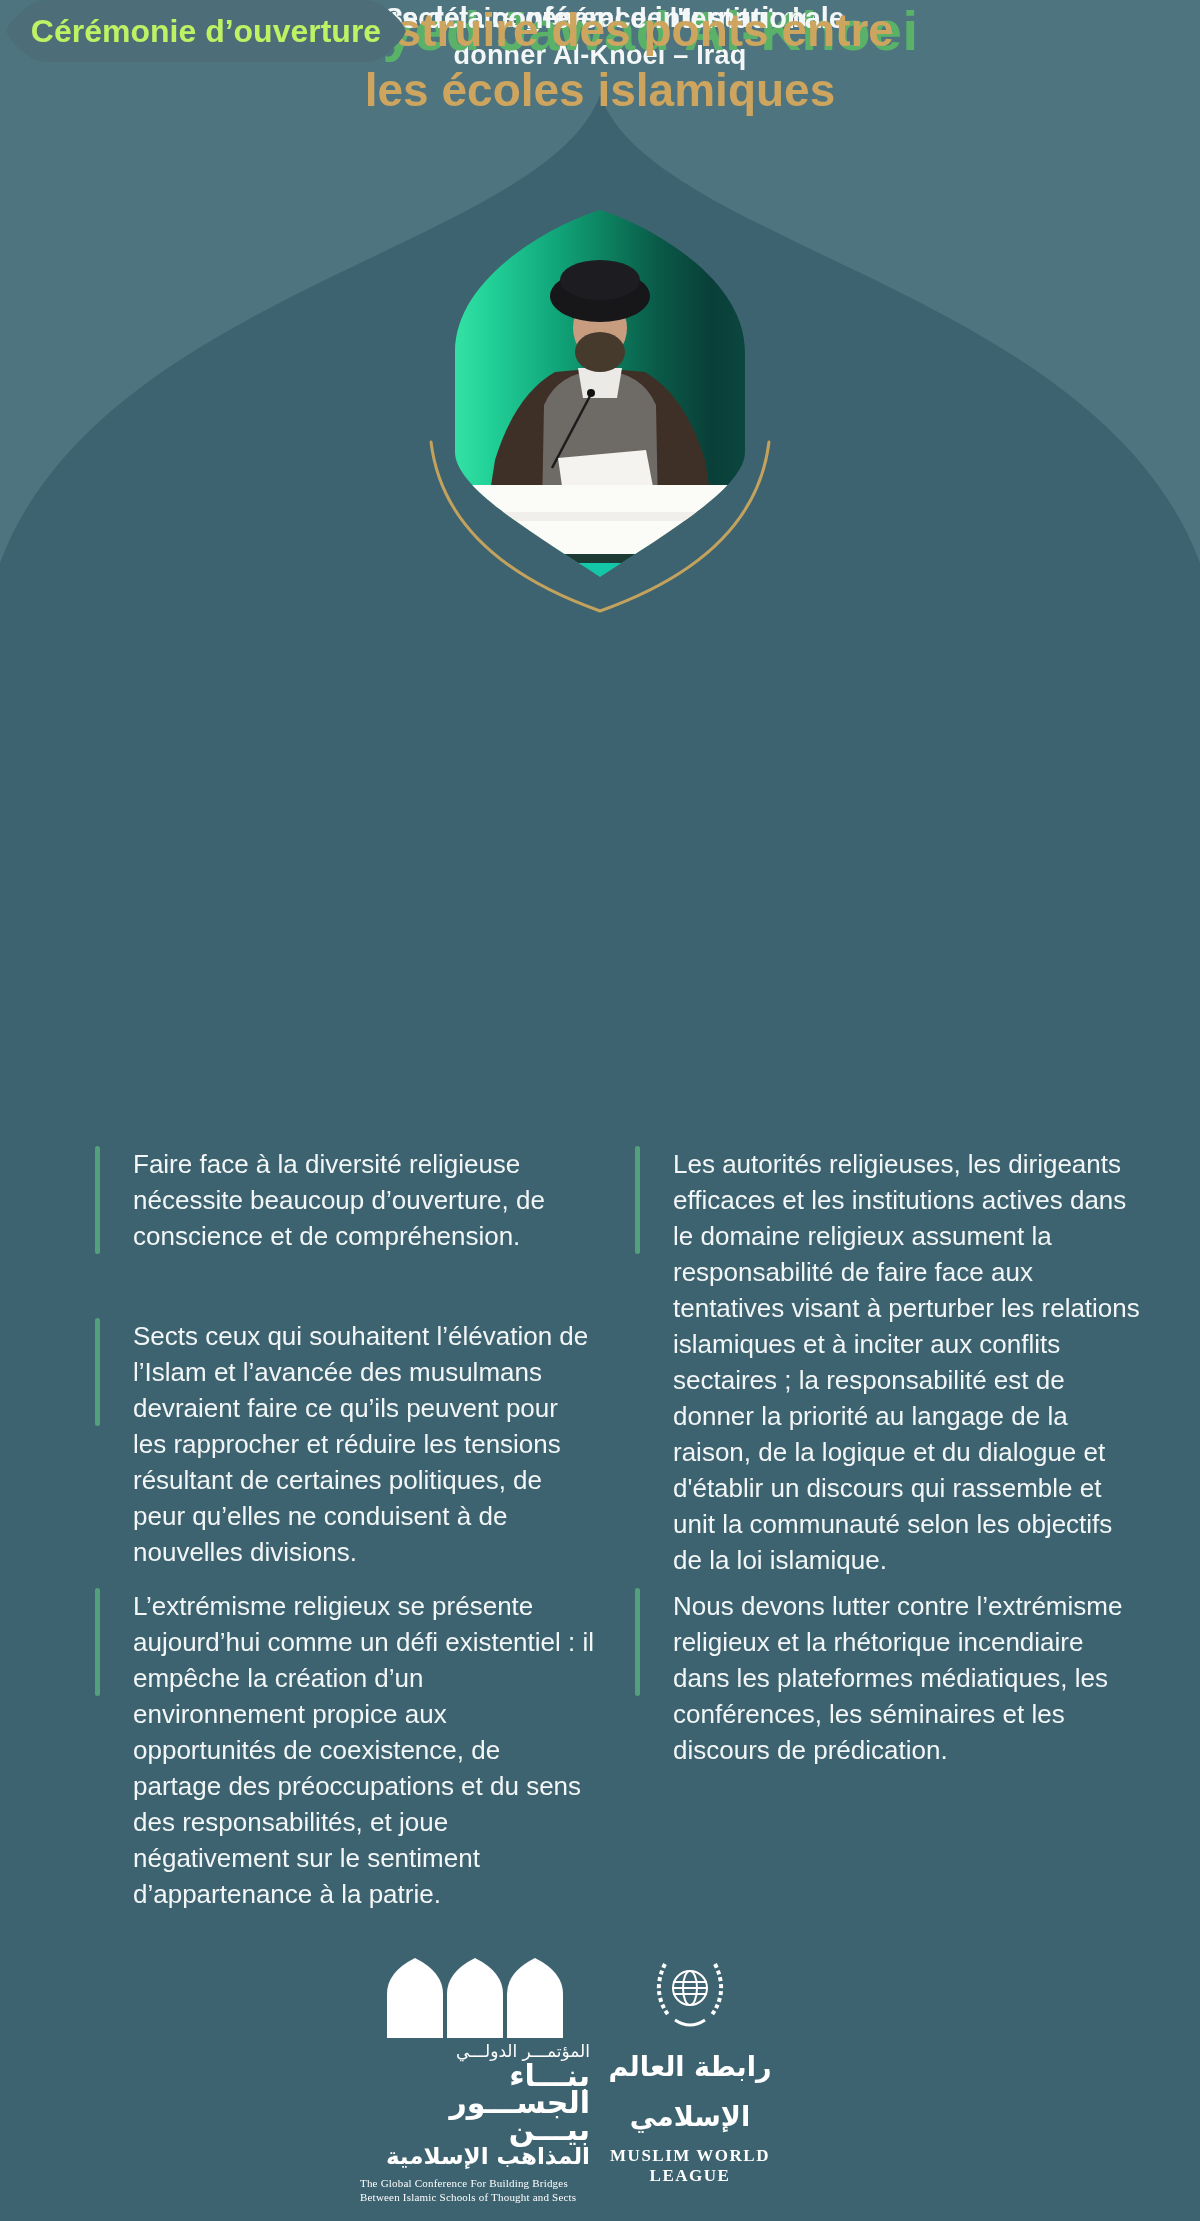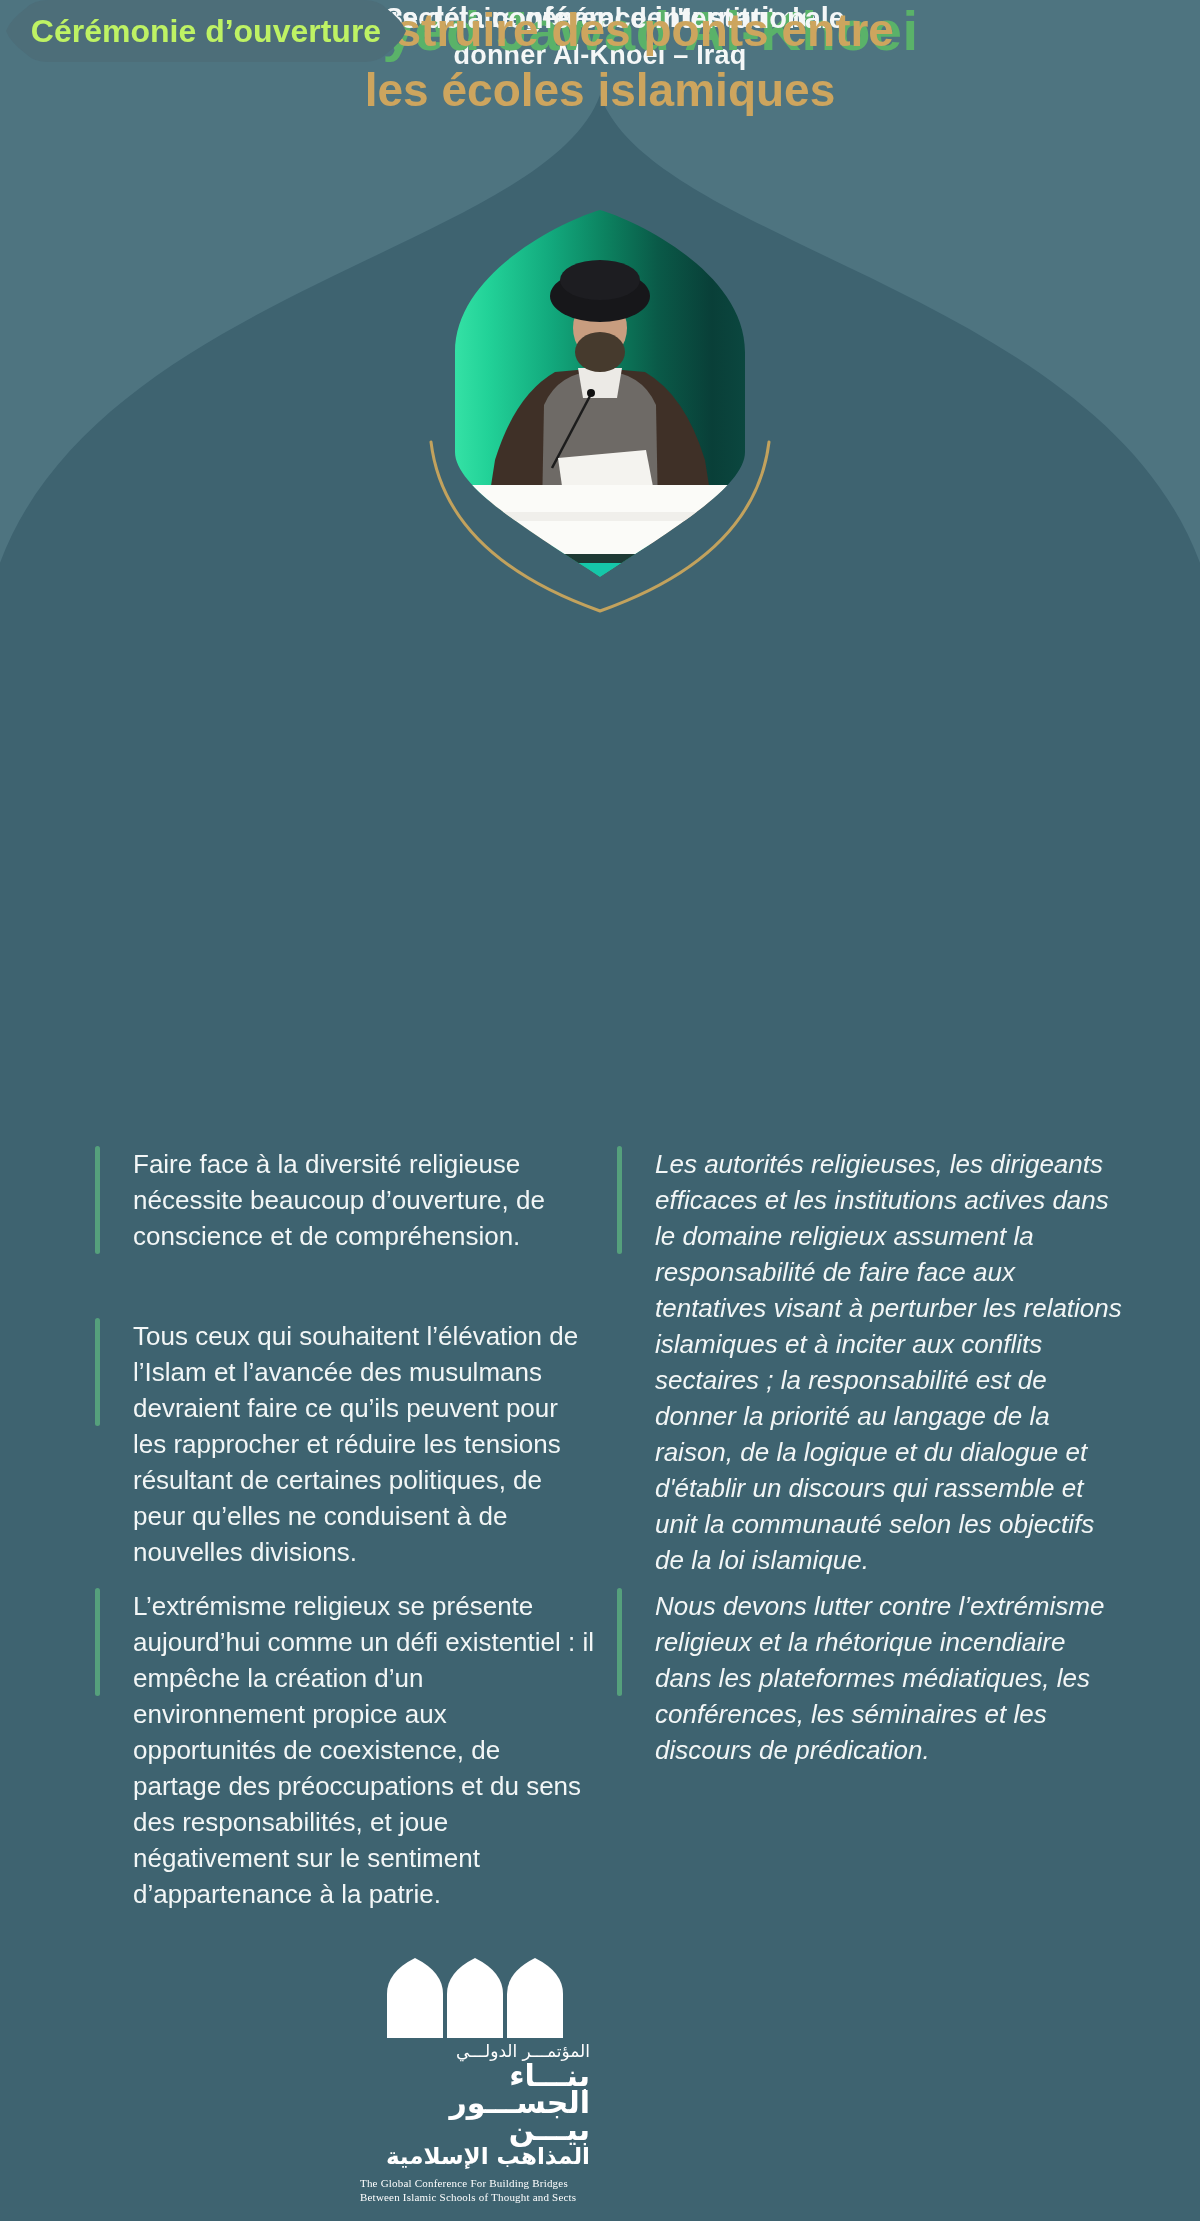--- a/index.html
+++ b/index.html
@@ -20,21 +20,21 @@
   .badge{left:382;top:1006;width:412px;height:62px;}
   .badge-text{left:382;top:1006;width:412px;height:62px;display:flex;
         align-items:center;justify-content:center;color:#bef264;
         font-size:32px;font-weight:700;}
   
   .quote{display:flex;}
   .qbar{width:5px;height:108px;border-radius:3px;background:#55a07c;
         margin-right:33px;flex-shrink:0;}
   .qtext{color:#f2f6f6;font-size:26px;line-height:36px;font-weight:400;margin:0;}
   .ql{left:95px;width:500px;}
-  .qr{left:617px;width:505px;font-style:italic;}
+  .qr{left:635px;width:505px;}
   .qt1{top:1146px;} .qt2{top:1318px;} .qt3{top:1588px;}
   
   .logo-left{left:360px;top:1958px;width:230px;color:#ffffff;}
   .logo-right{left:572px;top:1958px;width:236px;text-align:center;color:#fff;}
   .ar{font-family:"DejaVu Sans",sans-serif;direction:rtl;}
   .conf-ar1{font-size:17px;line-height:22px;margin-top:2px;}
   .conf-ar2{font-size:30px;line-height:27px;font-weight:700;}
   .conf-ar3{font-size:23px;line-height:27px;font-weight:700;}
   .conf-en{font-family:"Liberation Serif",serif;font-size:11px;line-height:14px;
         margin-top:6px;letter-spacing:.2px;}
@@ -112,21 +112,21 @@
     <path d="M6 31 Q10 20 26 8 Q34 0 48 0 L364 0 Q378 0 386 8 Q402 20 406 31 Q402 42 386 54 Q378 62 364 62 L48 62 Q34 62 26 54 Q10 42 6 31 Z" fill="#4d6e79"></path>
   </svg>
   <div class="abs badge-text">Cérémonie d’ouverture</div>
 
   <div class="abs quote ql qt1">
     <div class="qbar"></div>
     <p class="qtext">Faire face à la diversité religieuse nécessite beaucoup d’ouverture, de conscience et de compréhension.</p>
   </div>
   <div class="abs quote ql qt2">
     <div class="qbar"></div>
-    <p class="qtext">Tous ceux qui souhaitent l’élévation de l’Islam et l’avancée des musulmans devraient faire ce qu’ils peuvent pour les rapprocher et réduire les tensions résultant de certaines politiques, de peur qu’elles ne conduisent à de nouvelles divisions.</p>
+    <p class="qtext">Sects ceux qui souhaitent l’élévation de l’Islam et l’avancée des musulmans devraient faire ce qu’ils peuvent pour les rapprocher et réduire les tensions résultant de certaines politiques, de peur qu’elles ne conduisent à de nouvelles divisions.</p>
   </div>
   <div class="abs quote ql qt3">
     <div class="qbar"></div>
     <p class="qtext">L’extrémisme religieux se présente aujourd’hui comme un défi existentiel : il empêche la création d’un environnement propice aux opportunités de coexistence, de partage des préoccupations et du sens des responsabilités, et joue négativement sur le sentiment d’appartenance à la patrie.</p>
   </div>
 
   <div class="abs quote qr qt1">
     <div class="qbar"></div>
     <p class="qtext">Les autorités religieuses, les dirigeants efficaces et les institutions actives dans le domaine religieux assument la responsabilité de faire face aux tentatives visant à perturber les relations islamiques et à inciter aux conflits sectaires ; la responsabilité est de donner la priorité au langage de la raison, de la logique et du dialogue et d'établir un discours qui rassemble et unit la communauté selon les objectifs de la loi islamique.</p>
   </div>
@@ -143,14 +143,30 @@
     </svg>
     <div class="ar conf-ar1">المؤتمـــر الدولـــي</div>
     <div class="ar conf-ar2">بنـــاء الجســـور بيـــن</div>
     <div class="ar conf-ar3">المذاهب الإسلامية</div>
     <div class="conf-en">
       <div>The Global Conference For Building Bridges</div>
       <div>Between Islamic Schools of Thought and Sects</div>
     </div>
   </div>
 
+  <div class="abs logo-right">
+    <svg width="86" height="82" viewBox="0 0 86 82" style="margin:0 auto">
+      <g stroke="#ffffff" fill="none" stroke-width="2">
+        <circle cx="43" cy="30" r="17"></circle>
+        <ellipse cx="43" cy="30" rx="7" ry="17"></ellipse>
+        <line x1="26" y1="24" x2="60" y2="24"></line>
+        <line x1="26" y1="30" x2="60" y2="30"></line>
+        <line x1="26" y1="36" x2="60" y2="36"></line>
+        <path d="M18 6 Q4 34 22 58" stroke-width="4" stroke-dasharray="4 3"></path>
+        <path d="M68 6 Q82 34 64 58" stroke-width="4" stroke-dasharray="4 3"></path>
+        <path d="M28 62 Q43 72 58 62" stroke-width="3"></path>
+      </g>
+    </svg>
+    <div class="ar mwl-ar">رابطة العالم الإسلامي</div>
+    <div class="mwl-en">MUSLIM WORLD LEAGUE</div>
+  </div>
 
 </div>
 
 </body></html>

